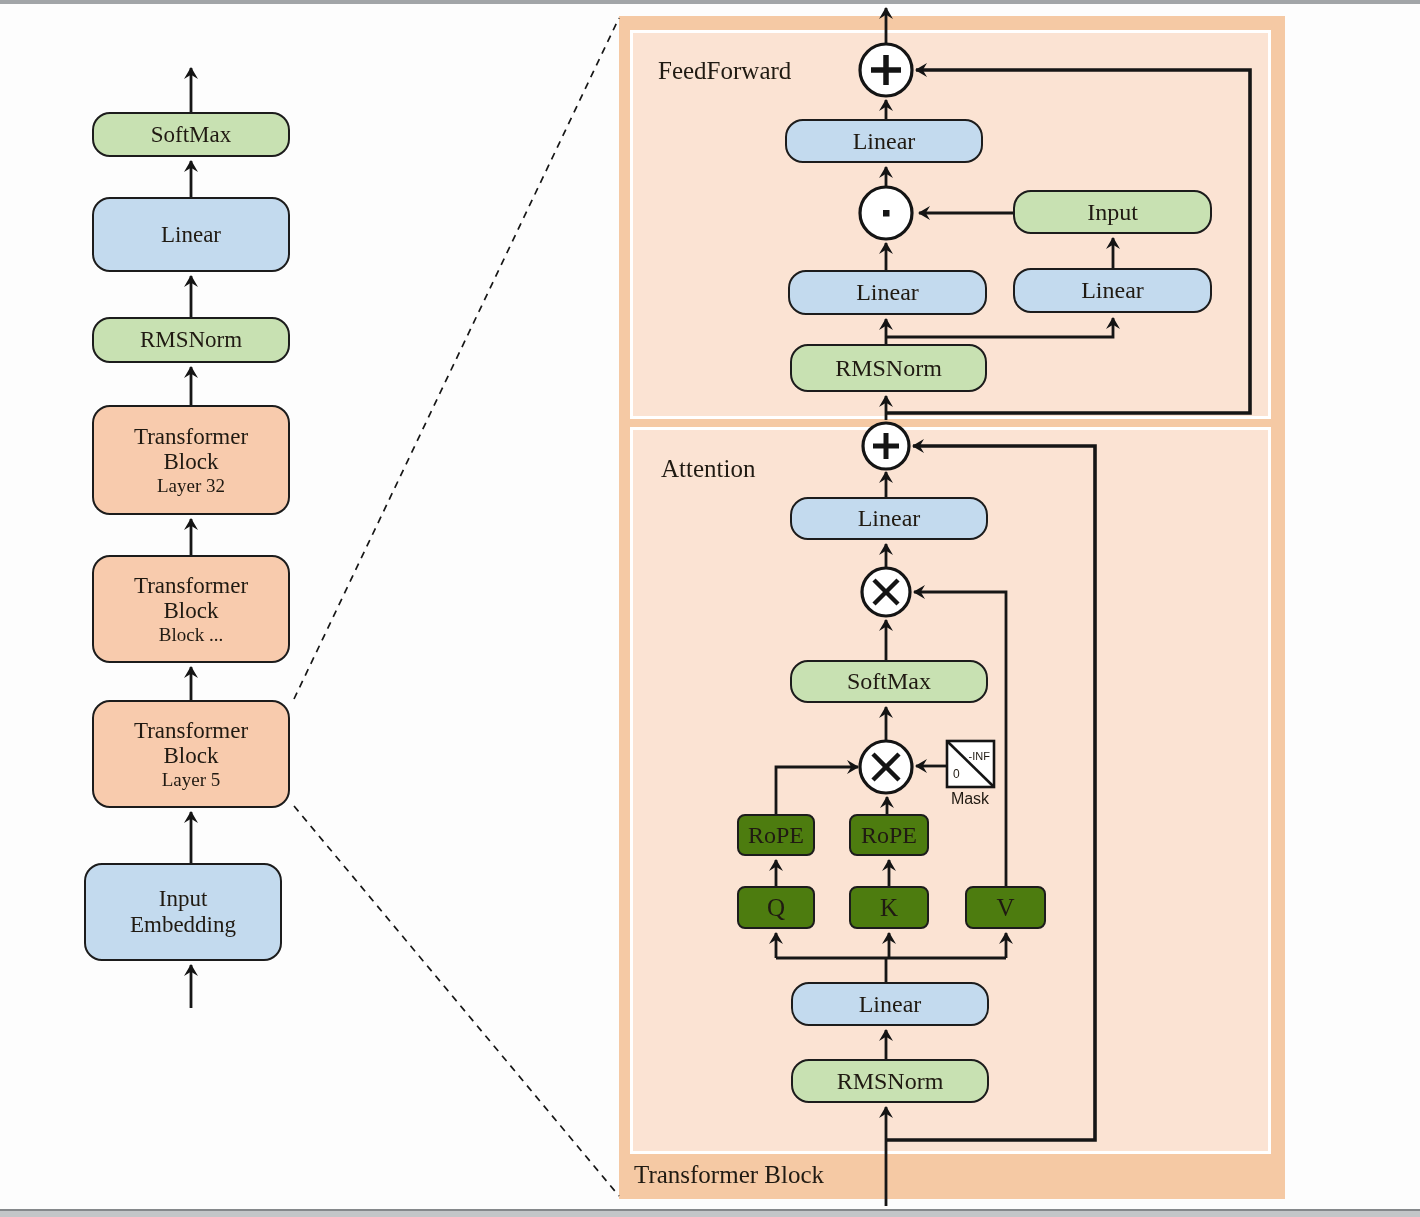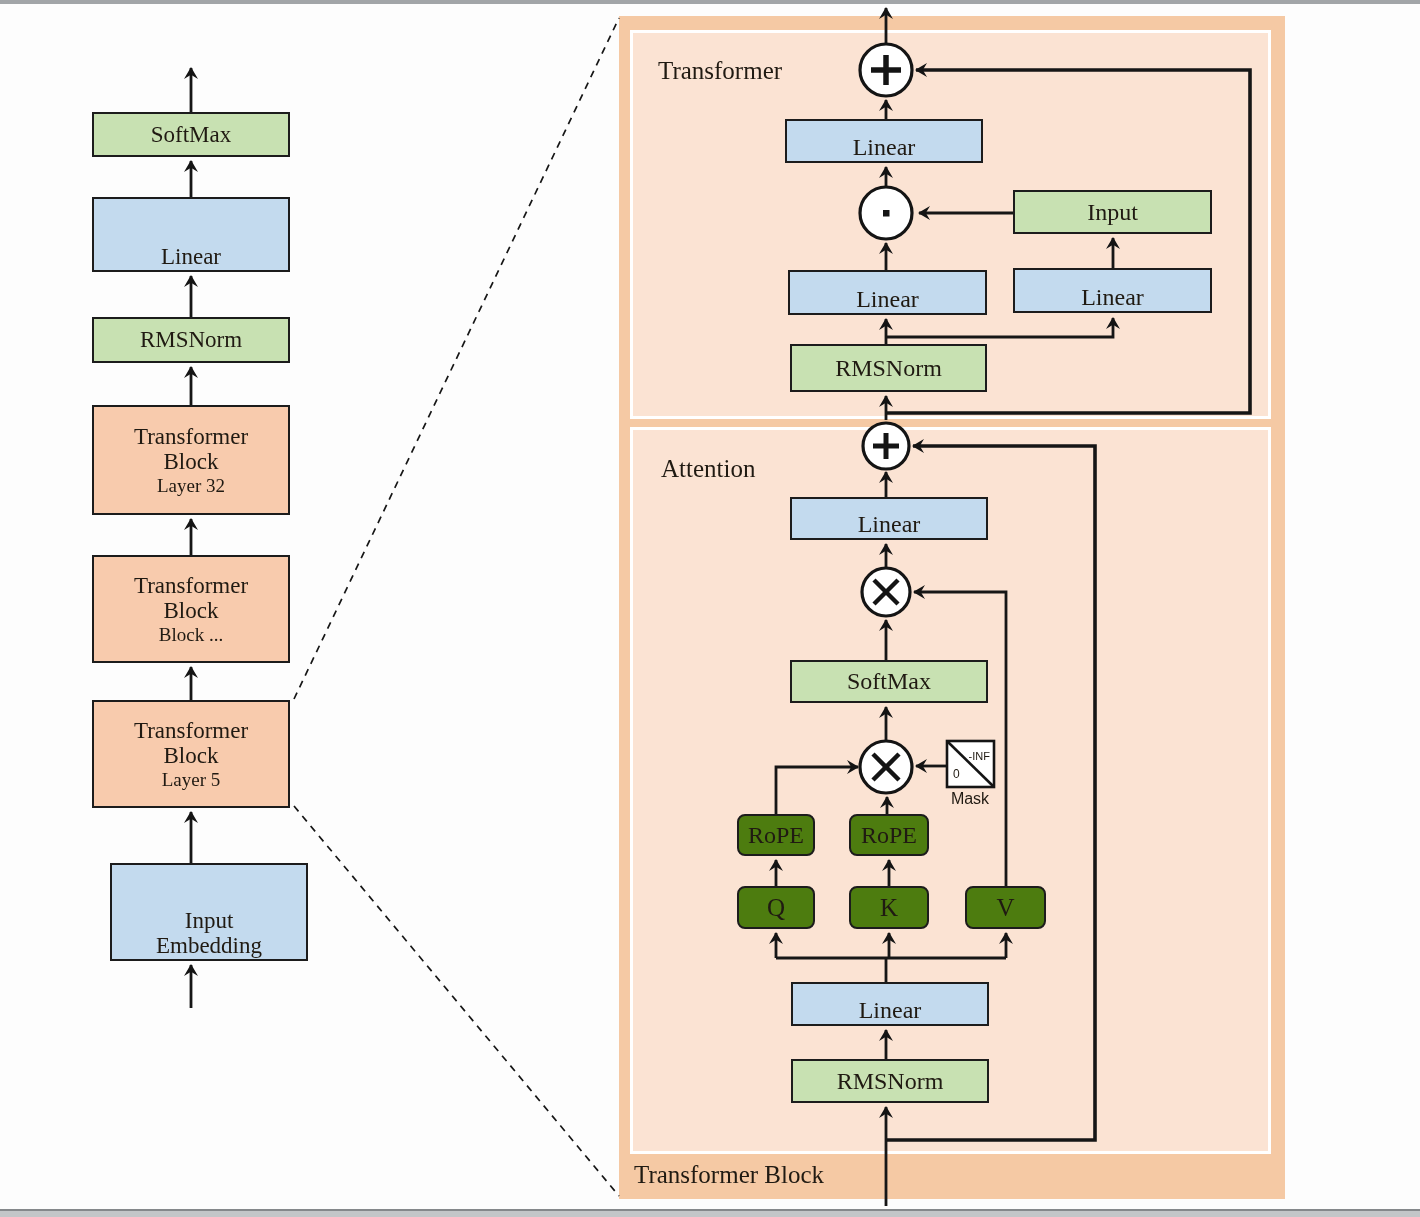--- a/index.html
+++ b/index.html
@@ -9,43 +9,43 @@
   #topbar{top:0;height:4px;background:#a2a5a8;}
   #botbar{top:1209px;height:8px;background:#c3c6c8;border-top:2px solid #85888b;}
   .panel{position:absolute;box-sizing:border-box;}
   #outer-panel{left:619px;top:16px;width:666px;height:1183px;background:#f5c9a4;}
   .inner-panel{background:#fbe3d3;border:3px solid #ffffff;}
   #ff-panel{left:630px;top:30px;width:641px;height:389px;}
   #attn-panel{left:630px;top:427px;width:641px;height:727px;}
   .panel-label{position:absolute;font-size:25px;z-index:3;}
   svg{position:absolute;left:0;top:0;z-index:5;pointer-events:none;}
   .box{position:absolute;display:flex;flex-direction:column;align-items:center;justify-content:center;
-       border:2.5px solid #1c1c1c;border-radius:0;box-sizing:border-box;
+       border:2.5px solid #1c1c1c;border-radius:18px;box-sizing:border-box;
        text-align:center;z-index:10;line-height:1.12;}
-  .blue{background:#c3daee;justify-content:flex-end;}
+  .blue{background:#c3daee;}
   .green{background:#c8e1b2;}
   .orange{background:#f8cbad;}
   .smallblue{background:#4d7c0f;}
   .f23{font-size:23px;} .f24{font-size:24px;} .f25{font-size:25px;}
   .sub{font-size:19px;margin-top:0;}
   .wrap150{width:150px;} .wrap140{width:140px;}
 </style>
 </head>
 <body>
 
 <div id="stage">
 
   <div id="topbar" class="edgebar"></div>
   <div id="botbar" class="edgebar"></div>
 
   <div id="outer-panel" class="panel"></div>
   <div id="ff-panel" class="panel inner-panel"></div>
   <div id="attn-panel" class="panel inner-panel"></div>
 
-  <div class="panel-label" style="left:658px;top:57px;">Transformer</div>
+  <div class="panel-label" style="left:658px;top:57px;">FeedForward</div>
   <div class="panel-label" style="left:661px;top:455px;">Attention</div>
   <div class="panel-label" style="left:634px;top:1161px;">Transformer Block</div>
 
   <svg width="1420" height="1217" viewBox="0 0 1420 1217">
     <defs>
       <marker id="ah" markerUnits="userSpaceOnUse" markerWidth="17" markerHeight="17" refX="13" refY="8.5" orient="auto">
         <path d="M2,1.5 L14,8.5 L2,15.5 L6.2,8.5 Z" fill="#141414"></path>
       </marker>
     </defs>
 
@@ -146,21 +146,21 @@
     <span class="sub">Layer 32</span>
     </div>
   <div class="box orange f23" style="left:92px;top:555px;width:198px;height:108px;">
     <span class="wrap150">Transformer Block</span>
     <span class="sub">Block ...</span>
     </div>
   <div class="box orange f23" style="left:92px;top:700px;width:198px;height:108px;">
     <span class="wrap150">Transformer Block</span>
     <span class="sub">Layer 5</span>
     </div>
-  <div class="box blue f23" style="left:110px;top:863px;width:198px;height:98px;">
+  <div class="box blue f23" style="left:84px;top:863px;width:198px;height:98px;">
     <span class="wrap140">Input Embedding</span>
     </div>
 
   <div class="box blue f24" style="left:785px;top:119px;width:198px;height:44px;">
     <span>Linear</span>
     </div>
   <div class="box green f24" style="left:1013px;top:190px;width:199px;height:44px;">
     <span>Input</span>
     </div>
   <div class="box blue f24" style="left:788px;top:270px;width:199px;height:45px;">

